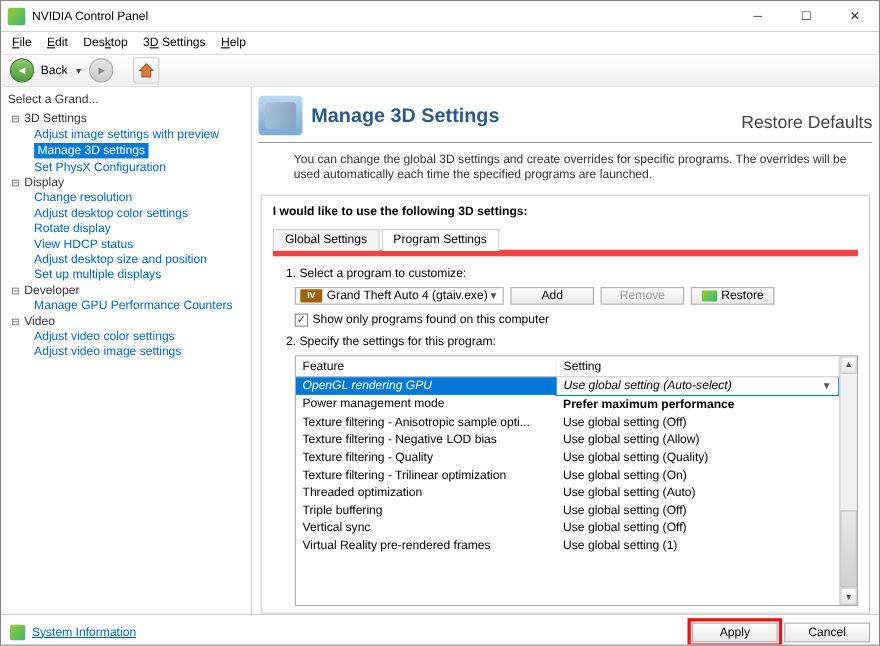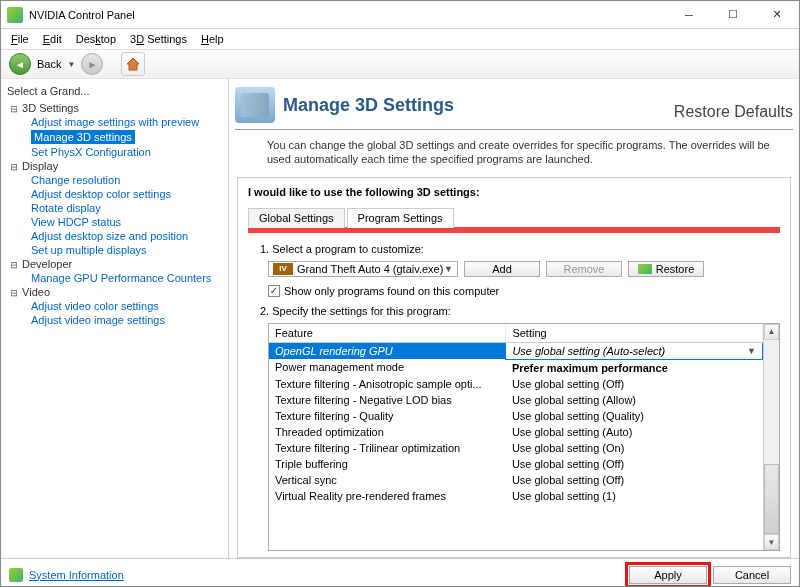--- a/index.html
+++ b/index.html
@@ -190,26 +190,26 @@
                 </tr>
                 <tr>
                   <td>Texture filtering - Negative LOD bias</td>
                   <td>Use global setting (Allow)</td>
                 </tr>
                 <tr>
                   <td>Texture filtering - Quality</td>
                   <td>Use global setting (Quality)</td>
                 </tr>
                 <tr>
+                  <td>Texture filtering - Trilinear optimization</td>
+                  <td>Use global setting (On)</td>
+                </tr>
+                <tr>
                   <td>Threaded optimization</td>
                   <td>Use global setting (Auto)</td>
-                </tr>
-                <tr>
-                  <td>Texture filtering - Trilinear optimization</td>
-                  <td>Use global setting (On)</td>
                 </tr>
                 <tr>
                   <td>Triple buffering</td>
                   <td>Use global setting (Off)</td>
                 </tr>
                 <tr>
                   <td>Vertical sync</td>
                   <td>Use global setting (Off)</td>
                 </tr>
                 <tr>

